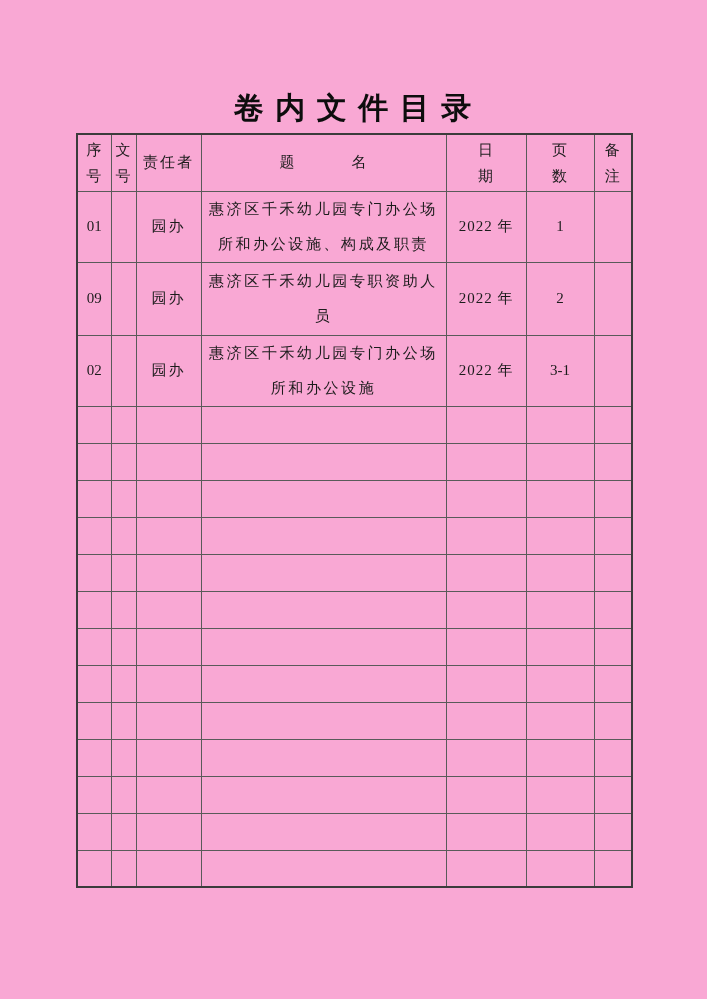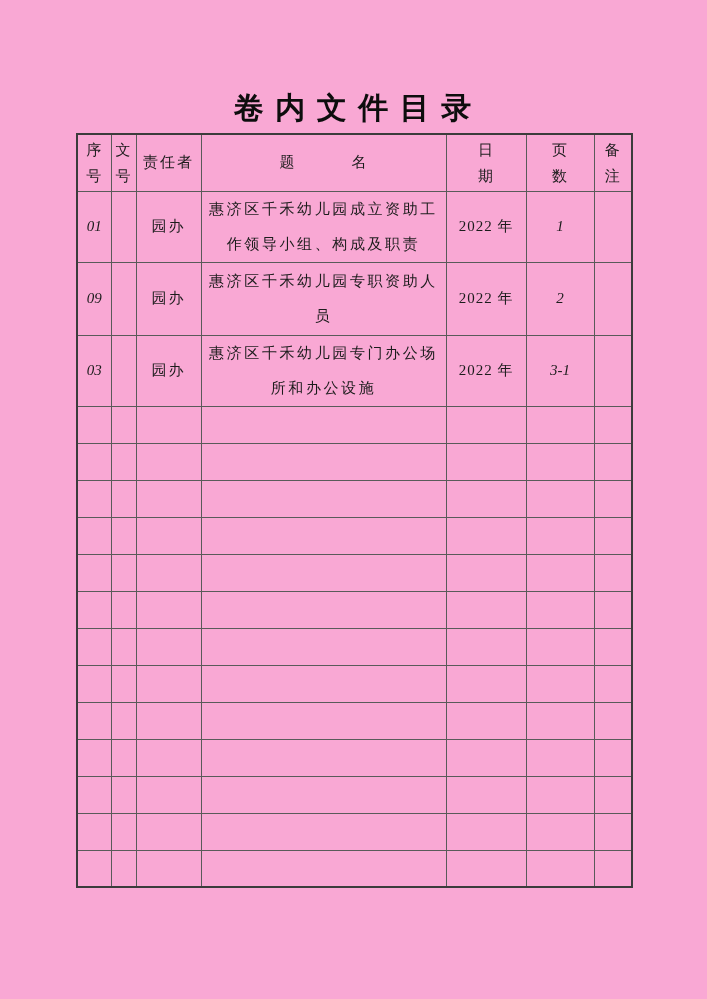--- a/index.html
+++ b/index.html
@@ -48,21 +48,21 @@
   .hdr-stack{line-height:26px;letter-spacing:1px;}
   .hdr-single{letter-spacing:2px;}
   .hdr-title-wrap{display:flex;justify-content:center;gap:56px;letter-spacing:1px;}
   td.title-cell{
     text-align:left;
     padding:0 6px;
     letter-spacing:2.6px;
     line-height:35px;
     font-size:15px;
   }
-  td.num-cell{font-size:15px;font-style:italic;}
+  td.num-cell{font-size:15px;}
   .resp-cell{letter-spacing:2px;}
   .date-cell{letter-spacing:1px;}
 </style>
 </head>
 <body>
 
 <div class="page">
 
   <h1 class="doc-title">卷 内 文 件 目 录</h1>
 
@@ -117,36 +117,36 @@
             <div>注</div>
           </div>
         </th>
       </tr>
     </thead>
     <tbody>
       <tr class="data-row-1">
         <td class="num-cell">01</td>
         <td></td>
         <td class="resp-cell">园办</td>
-        <td class="title-cell">惠济区千禾幼儿园成立资助工作领导小组、构成及职责</td>
+        <td class="title-cell">惠济区千禾幼儿园专门办公场所和办公设施、构成及职责</td>
         <td class="date-cell">2022 年</td>
         <td class="num-cell">1</td>
         <td></td>
       </tr>
       <tr class="data-row-2">
         <td class="num-cell">09</td>
         <td></td>
         <td class="resp-cell">园办</td>
         <td class="title-cell">惠济区千禾幼儿园专职资助人员</td>
         <td class="date-cell">2022 年</td>
         <td class="num-cell">2</td>
         <td></td>
       </tr>
       <tr class="data-row-3">
-        <td class="num-cell">03</td>
+        <td class="num-cell">02</td>
         <td></td>
         <td class="resp-cell">园办</td>
         <td class="title-cell">惠济区千禾幼儿园专门办公场所和办公设施</td>
         <td class="date-cell">2022 年</td>
         <td class="num-cell">3-1</td>
         <td></td>
       </tr>
     </tbody>
     <tbody>
         <tr class="empty-row">

